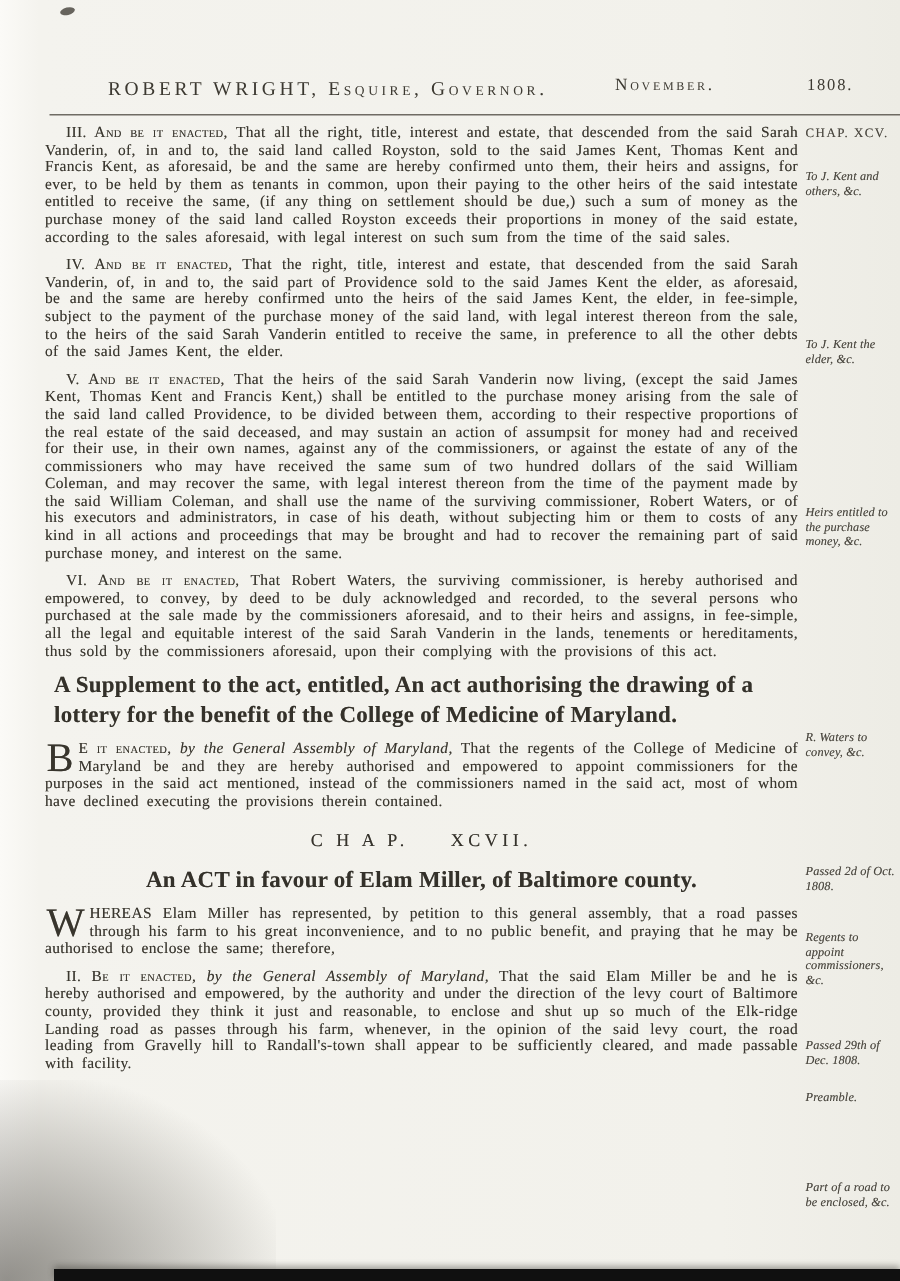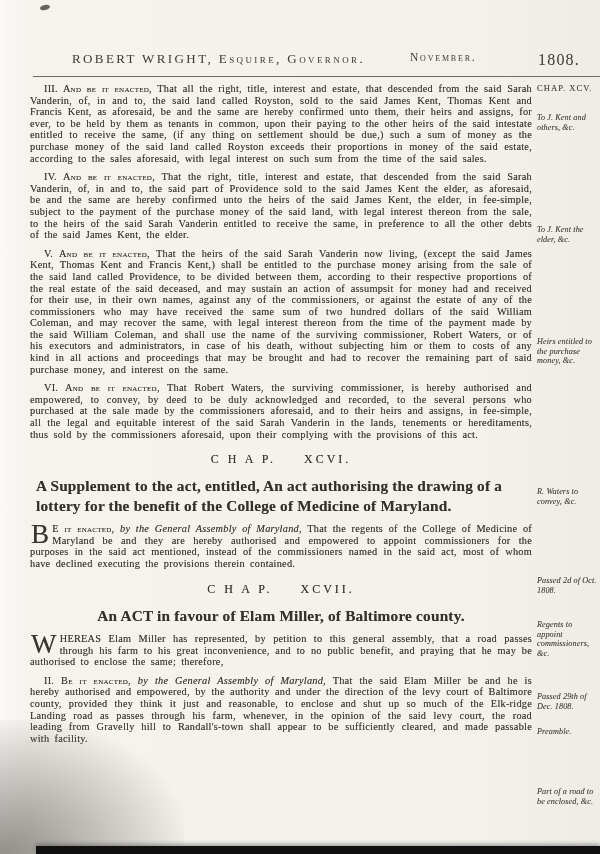--- a/index.html
+++ b/index.html
@@ -15,21 +15,21 @@
     color: #39362f;
   }
   .speck {
     position: absolute; left: 40px; top: 5px; width: 10px; height: 5px;
     background: #4d4a43; border-radius: 50%; transform: rotate(-14deg); opacity: .85;
   }
   .hdr { position: absolute; left: 0; top: 51px; width: 600px; height: 20px; }
   .hdr span { position: absolute; white-space: nowrap; color: #3c3931; }
   .hdr-title { left: 72px; font-size: 13px; letter-spacing: 2.4px; font-variant: small-caps; }
   .hdr-month { left: 410px; font-size: 11.5px; letter-spacing: 1.8px; font-variant: small-caps; }
-  .hdr-year  { left: 538px; font-size: 16px; letter-spacing: 1.2px; }
+  .hdr-year  { left: 538px; font-size: 11px; letter-spacing: 1.2px; }
   .rule { position: absolute; left: 33px; right: 0; top: 76px; height: 1.2px; background: #57544b; opacity: .85; }
 
   .col { position: absolute; left: 30px; top: 83px; width: 502px; }
   .para {
     margin: 0 0 7px 0; font-size: 10.3px; line-height: 11.6px;
     text-align: justify; letter-spacing: .25px; word-spacing: 2.4px;
     color: #3a372f; text-shadow: 0 0 .4px rgba(58,55,47,.55);
   }
   .ind { text-indent: 14px; }
   .sc { font-variant: small-caps; }
@@ -86,21 +86,20 @@
 
 
     <p class="para ind"><span class="sc">III. And be it enacted,</span><span> That all the right, title, interest and estate, that descended from the said Sarah Vanderin, of, in and to, the said land called Royston, sold to the said James Kent, Thomas Kent and Francis Kent, as aforesaid, be and the same are hereby confirmed unto them, their heirs and assigns, for ever, to be held by them as tenants in common, upon their paying to the other heirs of the said intestate entitled to receive the same, (if any thing on settlement should be due,) such a sum of money as the purchase money of the said land called Royston exceeds their proportions in money of the said estate, according to the sales aforesaid, with legal interest on such sum from the time of the said sales.</span></p>
 
     <p class="para ind"><span class="sc">IV. And be it enacted,</span><span> That the right, title, interest and estate, that descended from the said Sarah Vanderin, of, in and to, the said part of Providence sold to the said James Kent the elder, as aforesaid, be and the same are hereby confirmed unto the heirs of the said James Kent, the elder, in fee-simple, subject to the payment of the purchase money of the said land, with legal interest thereon from the sale, to the heirs of the said Sarah Vanderin entitled to receive the same, in preference to all the other debts of the said James Kent, the elder.</span></p>
 
     <p class="para ind"><span class="sc">V. And be it enacted,</span><span> That the heirs of the said Sarah Vanderin now living, (except the said James Kent, Thomas Kent and Francis Kent,) shall be entitled to the purchase money arising from the sale of the said land called Providence, to be divided between them, according to their respective proportions of the real estate of the said deceased, and may sustain an action of assumpsit for money had and received for their use, in their own names, against any of the commissioners, or against the estate of any of the commissioners who may have received the same sum of two hundred dollars of the said William Coleman, and may recover the same, with legal interest thereon from the time of the payment made by the said William Coleman, and shall use the name of the surviving commissioner, Robert Waters, or of his executors and administrators, in case of his death, without subjecting him or them to costs of any kind in all actions and proceedings that may be brought and had to recover the remaining part of said purchase money, and interest on the same.</span></p>
 
     <p class="para ind"><span class="sc">VI. And be it enacted,</span><span> That Robert Waters, the surviving commissioner, is hereby authorised and empowered, to convey, by deed to be duly acknowledged and recorded, to the several persons who purchased at the sale made by the commissioners aforesaid, and to their heirs and assigns, in fee-simple, all the legal and equitable interest of the said Sarah Vanderin in the lands, tenements or hereditaments, thus sold by the commissioners aforesaid, upon their complying with the provisions of this act.</span></p>
 
-    <div class="chap"><span class="chap-label">C H A P.</span><span class="chap-num">XCVI.</span></div>
 
     <h2 class="act-title supp">A Supplement to the act, entitled, An act authorising the drawing of a lottery for the benefit of the College of Medicine of Maryland.</h2>
 
     <p class="para"><span class="dropcap">B</span><span class="sc">E it enacted, </span><em>by the General Assembly of Maryland,</em><span> That the regents of the College of Medicine of Maryland be and they are hereby authorised and empowered to appoint commissioners for the purposes in the said act mentioned, instead of the commissioners named in the said act, most of whom have declined executing the provisions therein contained.</span></p>
 
     <div class="chap"><span class="chap-label">C H A P.</span><span class="chap-num">XCVII.</span></div>
 
     <h2 class="act-title centered">An ACT in favour of Elam Miller, of Baltimore county.</h2>
 
     <p class="para"><span class="dropcap">W</span><span>HEREAS Elam Miller has represented, by petition to this general assembly, that a road passes through his farm to his great inconvenience, and to no public benefit, and praying that he may be authorised to enclose the same; therefore,</span></p>

